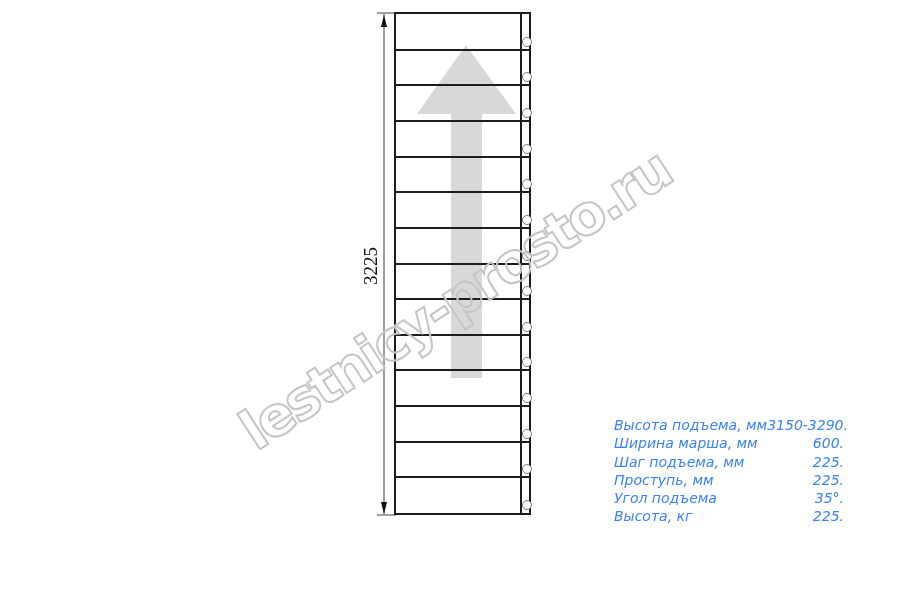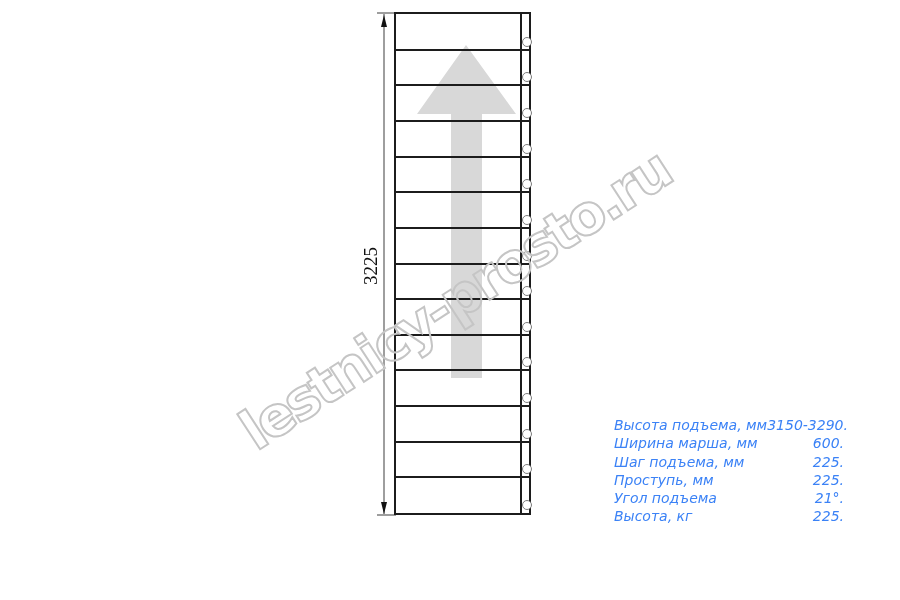--- a/index.html
+++ b/index.html
@@ -179,21 +179,21 @@
       <div class="spec-row">
         <span class="spec-label">Шаг подъема, мм</span>
         <span class="spec-value">225.</span>
       </div>
       <div class="spec-row">
         <span class="spec-label">Проступь, мм</span>
         <span class="spec-value">225.</span>
       </div>
       <div class="spec-row">
         <span class="spec-label">Угол подъема</span>
-        <span class="spec-value">21°.</span>
+        <span class="spec-value">35°.</span>
       </div>
       <div class="spec-row">
         <span class="spec-label">Высота, кг</span>
         <span class="spec-value">225.</span>
       </div>
     </div>
 
 </div>
 
 </body></html>

